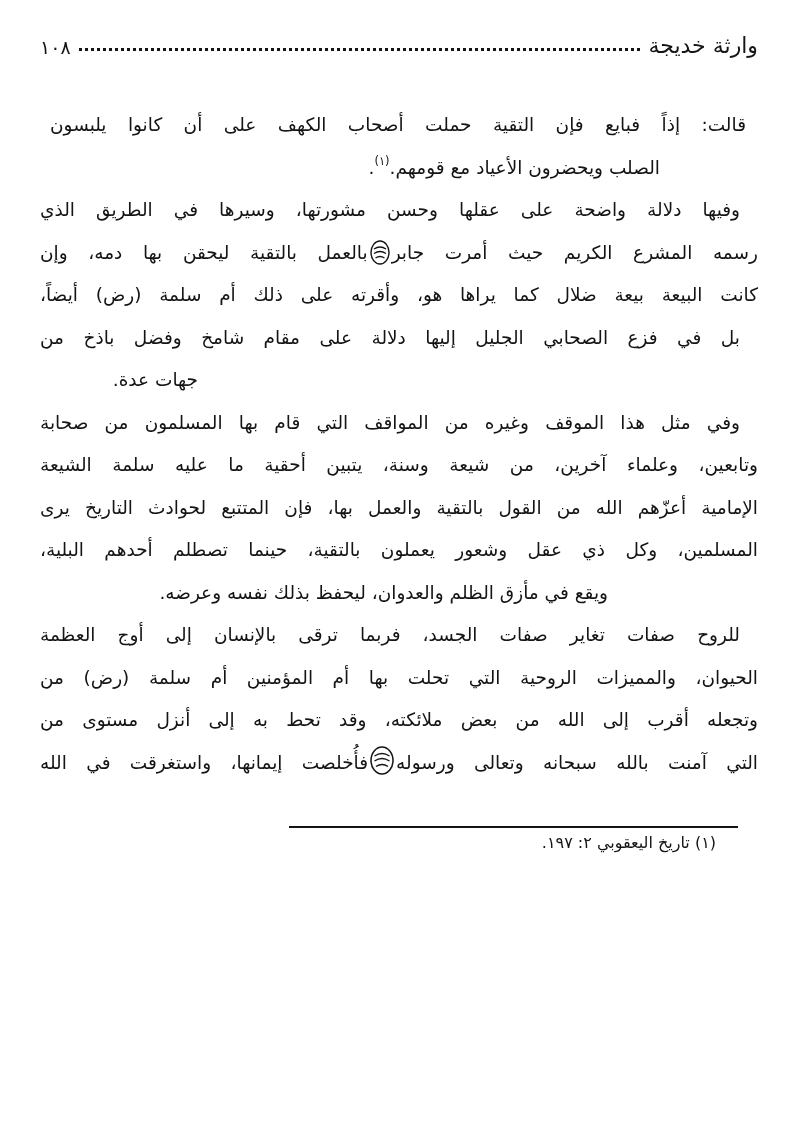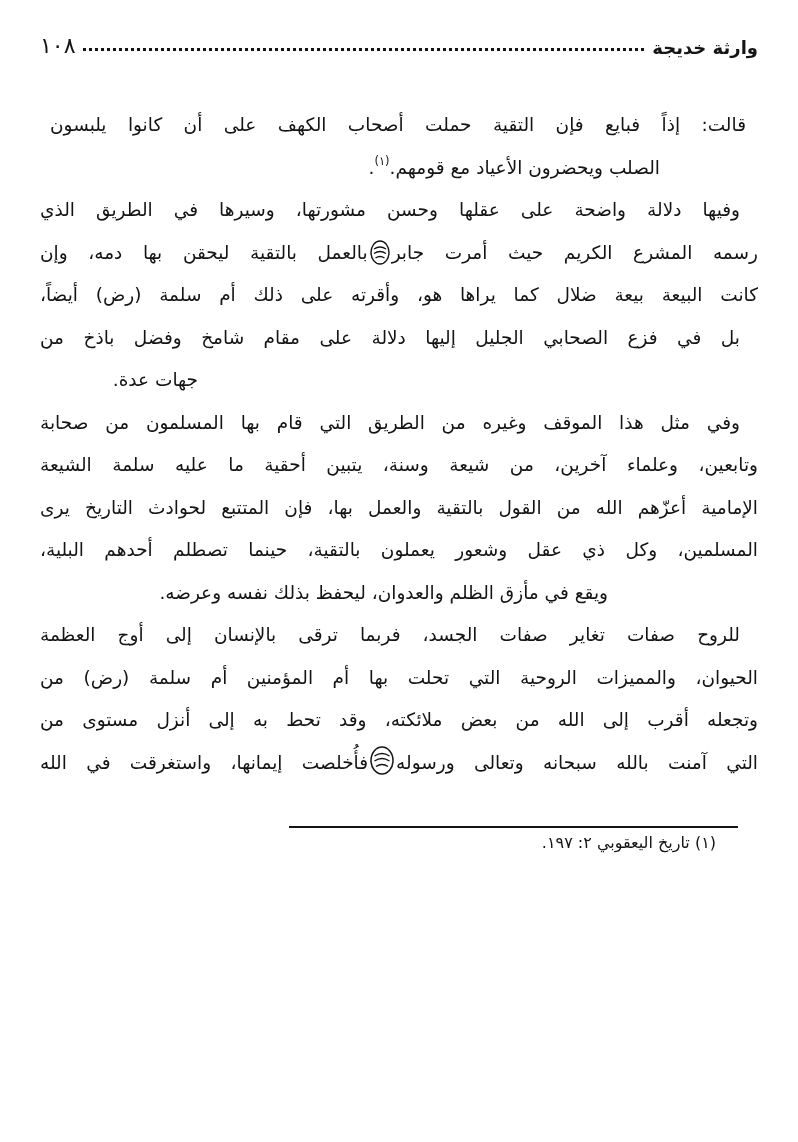--- a/index.html
+++ b/index.html
@@ -12,28 +12,28 @@
     padding:28px 40px 0 40px;
     direction:rtl;
     font-family:"DejaVu Sans",sans-serif;
     color:#141414;
     overflow:hidden;
   }
   
   .header-row{
     display:flex;align-items:flex-end;height:30px;
   }
-  .header-title{font-size:18px;font-weight:bold;white-space:nowrap;letter-spacing:-0.5px;}
+  .header-title{font-size:22px;font-weight:normal;white-space:nowrap;letter-spacing:-0.5px;}
   .header-dots{
     flex:1;
     border-bottom:3.5px dotted #141414;
     margin:0 8px 7px 8px;
     height:0;
   }
-  .header-page{font-size:22px;white-space:nowrap;}
+  .header-page{font-size:19px;white-space:nowrap;}
   
   .body-block{margin-top:46px;}
   .ln{
     font-size:18.5px;
     height:42.5px;line-height:42.5px;
     text-align:justify;
     overflow:hidden;
   }
   .ln.full{text-align-last:justify;}
   .ln.endline{text-align:center;text-align-last:right;}
@@ -94,21 +94,21 @@
             </svg></span><span>بالعمل بالتقية ليحقن بها دمه، وإن</span></div>
       <div class="ln full">كانت البيعة بيعة ضلال كما يراها هو، وأقرته على ذلك أم سلمة (رض) أيضاً،</div>
     </div>
 
     <div>
       <div class="ln full indent">بل في فزع الصحابي الجليل إليها دلالة على مقام شامخ وفضل باذخ من</div>
       <div class="ln endline e8">جهات عدة.</div>
     </div>
 
     <div>
-      <div class="ln full indent">وفي مثل هذا الموقف وغيره من الطريق التي قام بها المسلمون من صحابة</div>
+      <div class="ln full indent">وفي مثل هذا الموقف وغيره من المواقف التي قام بها المسلمون من صحابة</div>
       <div class="ln full">وتابعين، وعلماء آخرين، من شيعة وسنة، يتبين أحقية ما عليه سلمة الشيعة</div>
       <div class="ln full">الإمامية أعزّهم الله من القول بالتقية والعمل بها، فإن المتتبع لحوادث التاريخ يرى</div>
       <div class="ln full">المسلمين، وكل ذي عقل وشعور يعملون بالتقية، حينما تصطلم أحدهم البلية،</div>
       <div class="ln endline e13">ويقع في مأزق الظلم والعدوان، ليحفظ بذلك نفسه وعرضه.</div>
     </div>
 
 
 
     <div>
       <div class="ln full indent">للروح صفات تغاير صفات الجسد، فربما ترقى بالإنسان إلى أوج العظمة</div>

